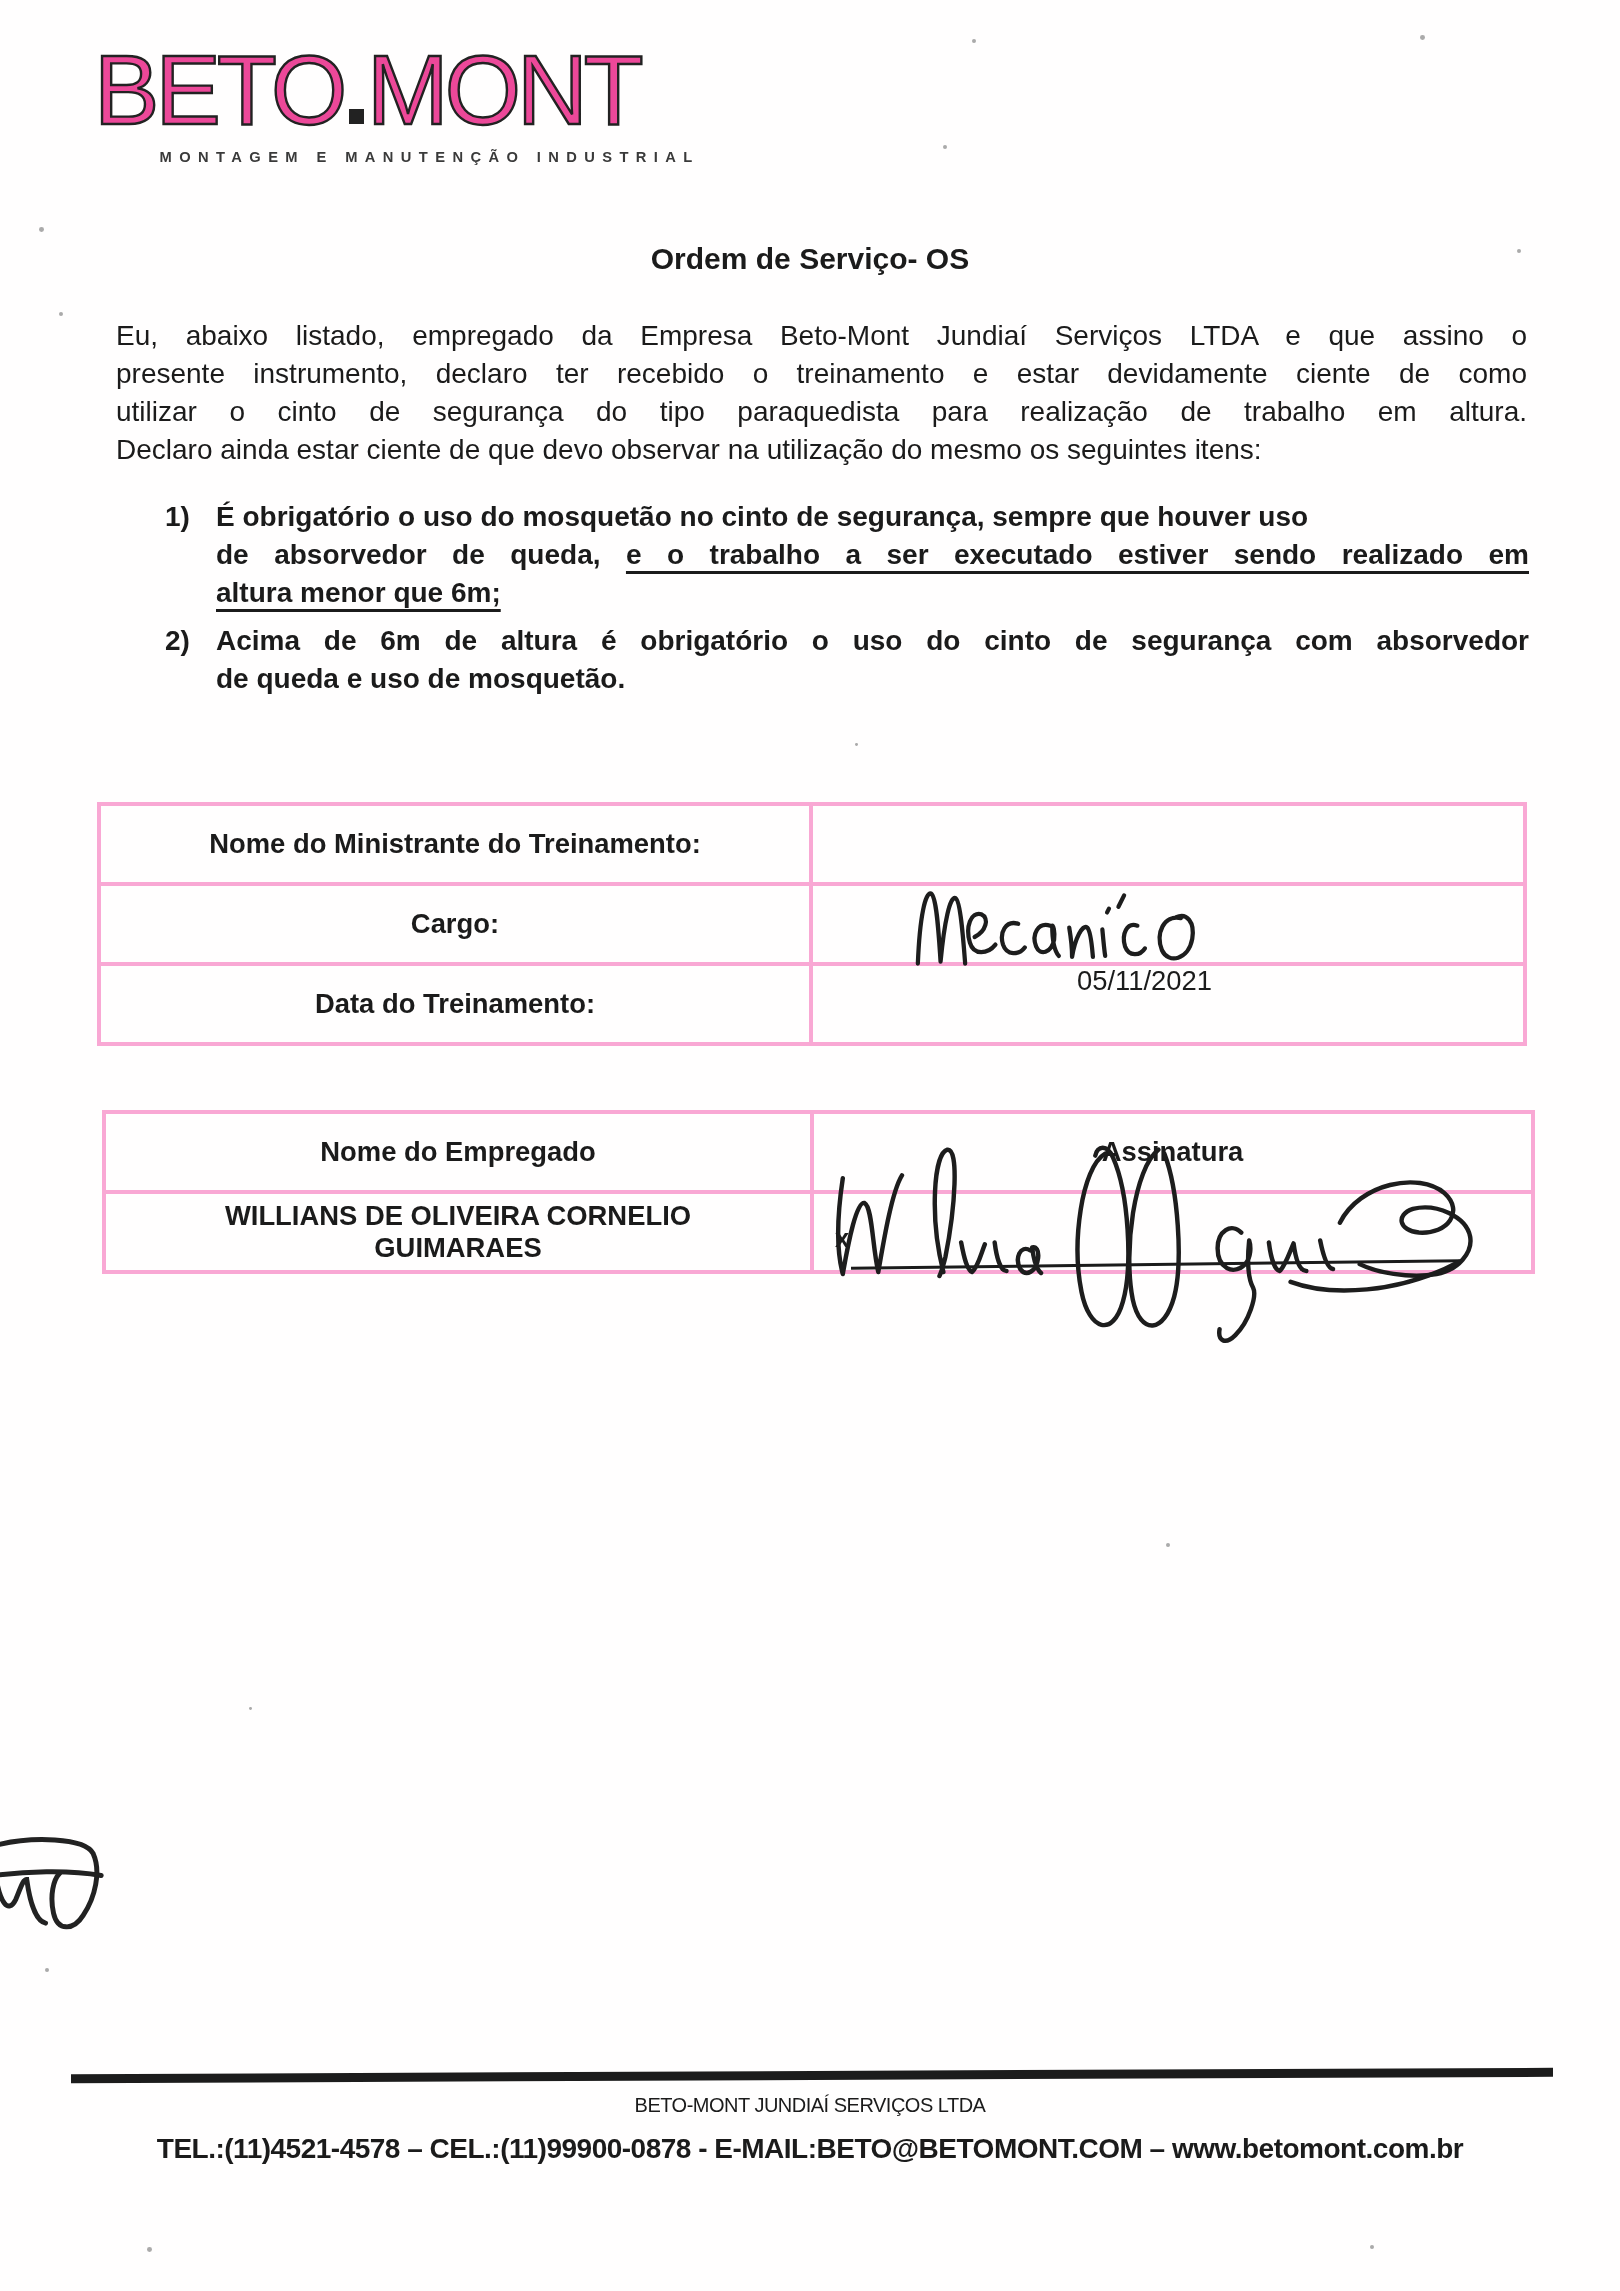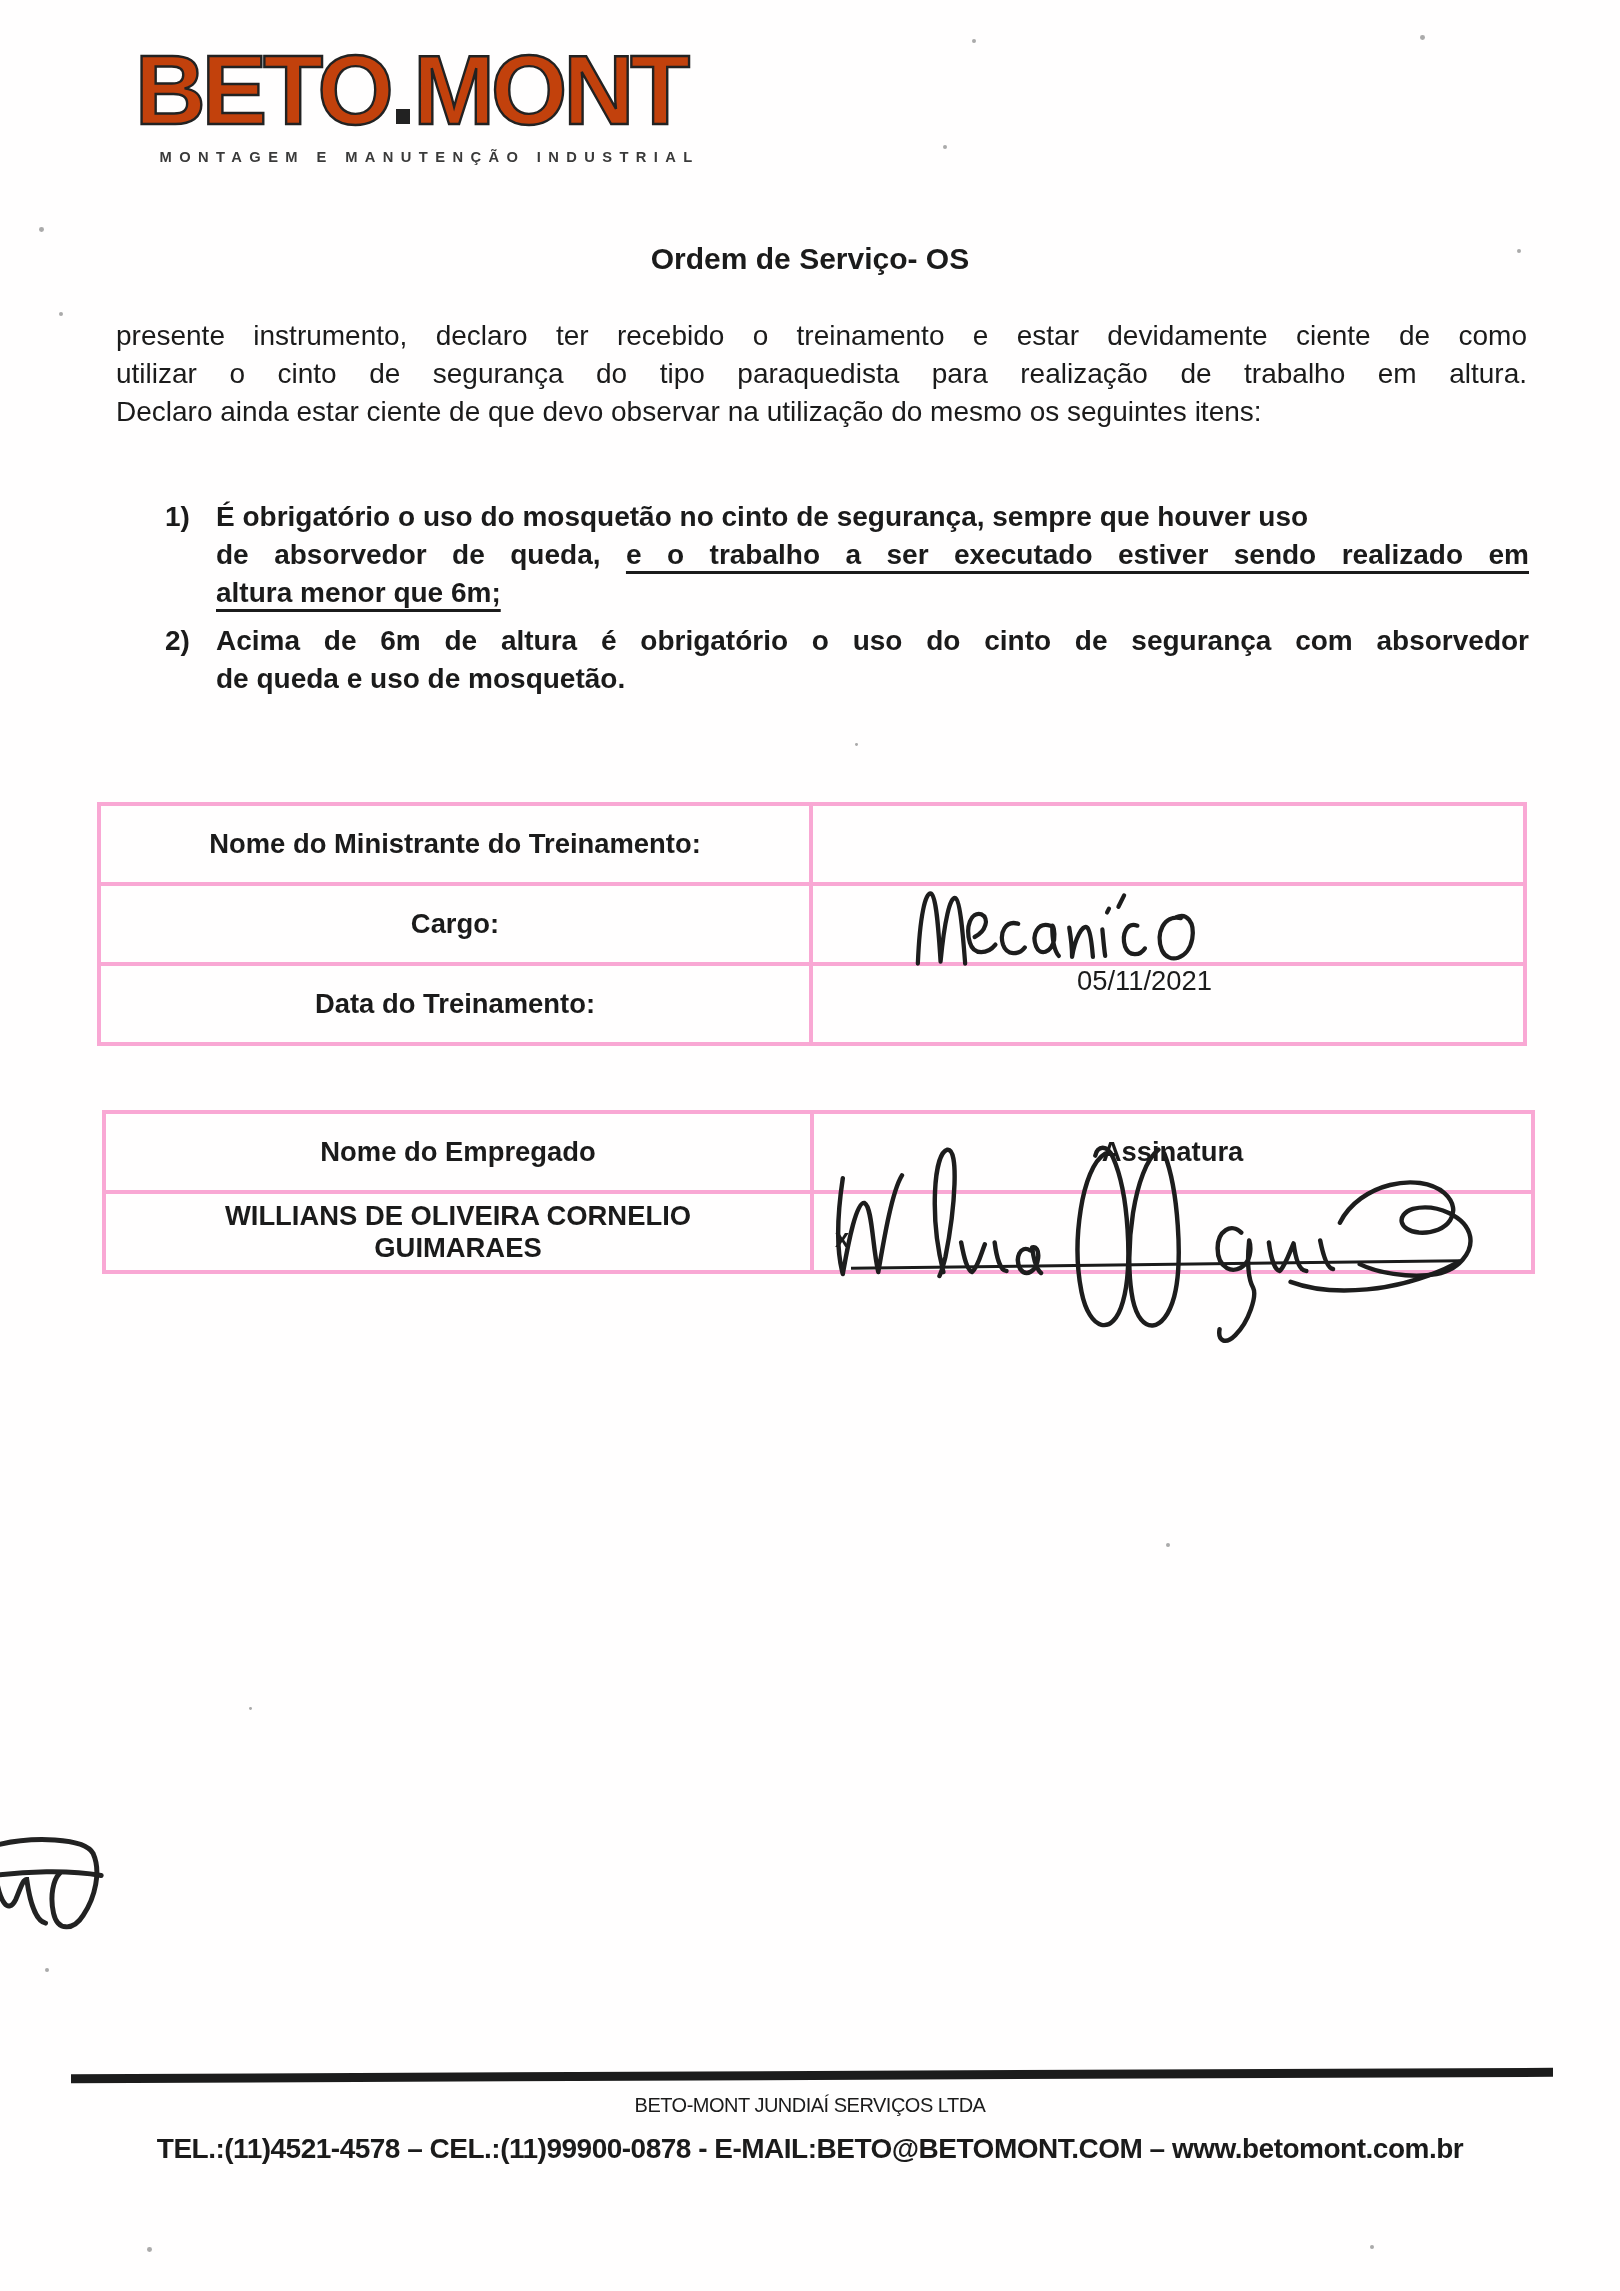--- a/index.html
+++ b/index.html
@@ -7,25 +7,24 @@
     position:relative;
     width:1620px;height:2292px;
     background:#fffefe;
     font-family:"Liberation Sans", sans-serif;
     color:#1b1b1b;
     overflow:hidden;
   }
   
   .logo-block{position:absolute;left:94px;top:41px;}
   .logo{
-    font-size:98px;line-height:1;font-weight:bold;
-    letter-spacing:-3.9px;color:#c2410c;
+    font-size:98px;line-height:1;font-weight:normal;
+    letter-spacing:-3.9px;color:#ec4899;
     -webkit-text-stroke:2.4px #222;
     white-space:nowrap;
-    margin-left:41px;
   }
   .logo-dot{
     display:inline-block;width:14.7px;height:14.7px;background:#222;
     margin:0 2.9px 0 5.9px;
   }
   .tagline{
     margin-top:9.8px;margin-left:21.6px;
     font-size:14.7px;letter-spacing:7.4px;color:#3a3a3a;font-weight:bold;
     -webkit-text-stroke:0;white-space:nowrap;padding-left:44px;
   }
@@ -104,20 +103,21 @@
 <div class="page">
 
   <div class="logo-block">
     <div class="logo"><span>BETO</span><span class="logo-dot"></span><span>MONT</span></div>
     <div class="tagline">MONTAGEM E MANUTENÇÃO INDUSTRIAL</div>
   </div>
 
   <h1 class="doc-title">Ordem de Serviço- OS</h1>
 
   <div class="intro">
+    <div class="intro-line">Eu, abaixo listado, empregado da Empresa Beto-Mont Jundiaí Serviços LTDA e que assino o</div>
     <div class="intro-line">presente instrumento, declaro ter recebido o treinamento e estar devidamente ciente de como</div>
     <div class="intro-line">utilizar o cinto de segurança do tipo paraquedista para realização de trabalho em altura.</div>
     <div class="intro-line last">Declaro ainda estar ciente de que devo observar na utilização do mesmo os seguintes itens:</div>
   </div>
 
   <div class="items">
     <div class="item">
       <span class="item-num">1)</span>
       <span class="item-lines">
         <span class="item-line jl"><span>É obrigatório o uso do mosquetão no cinto de segurança, sempre que houver uso</span><span class="u"></span></span>

